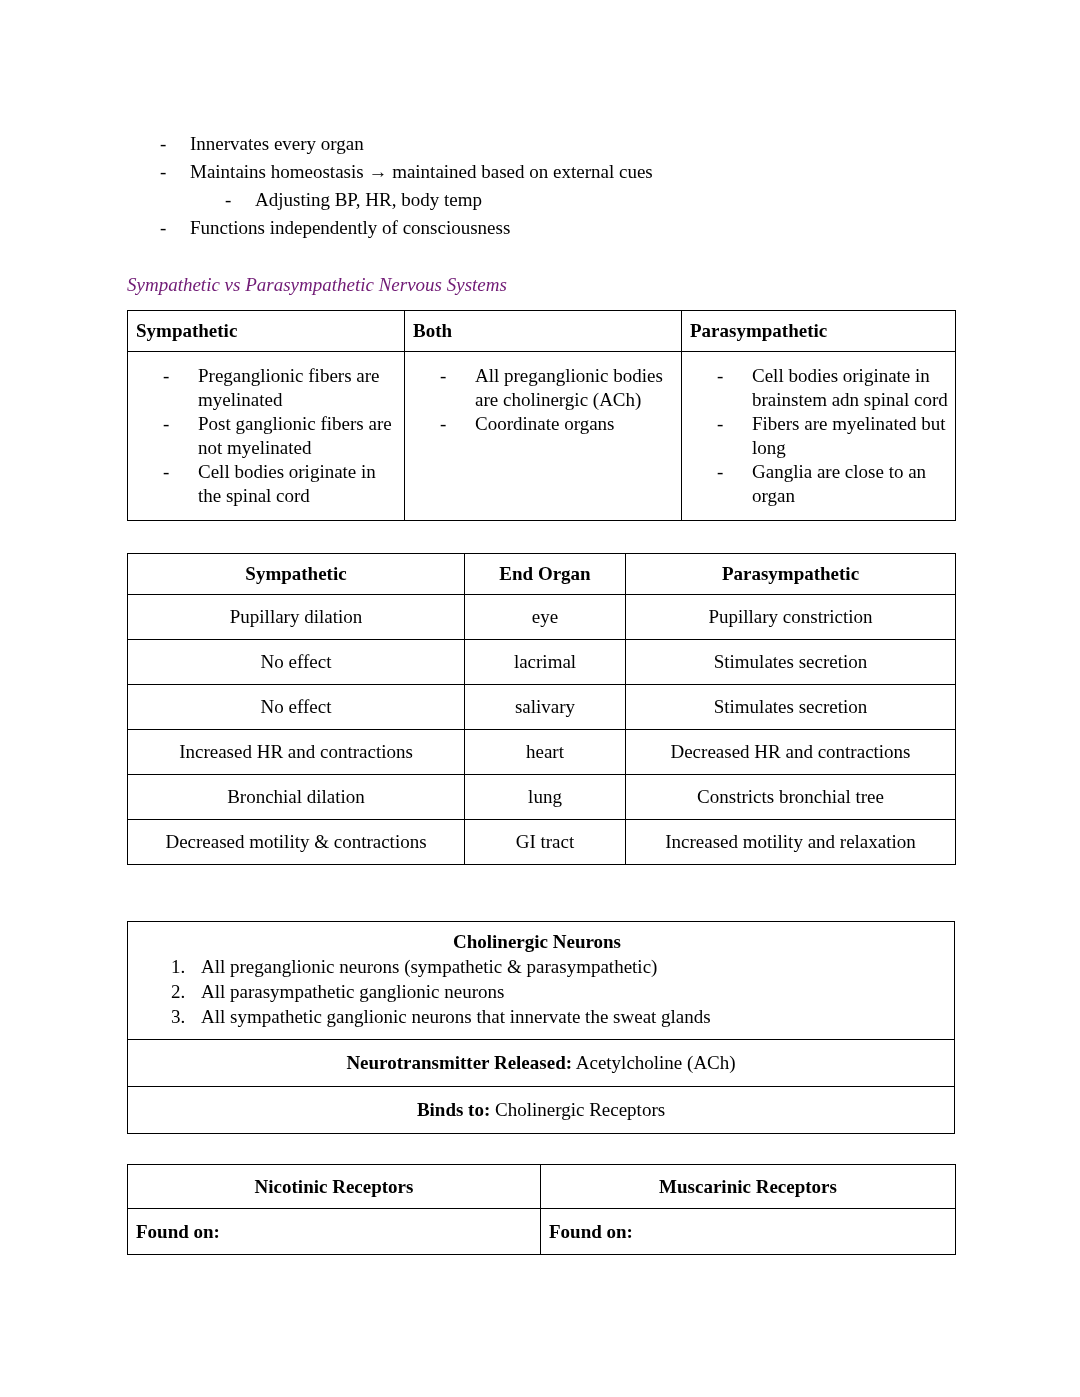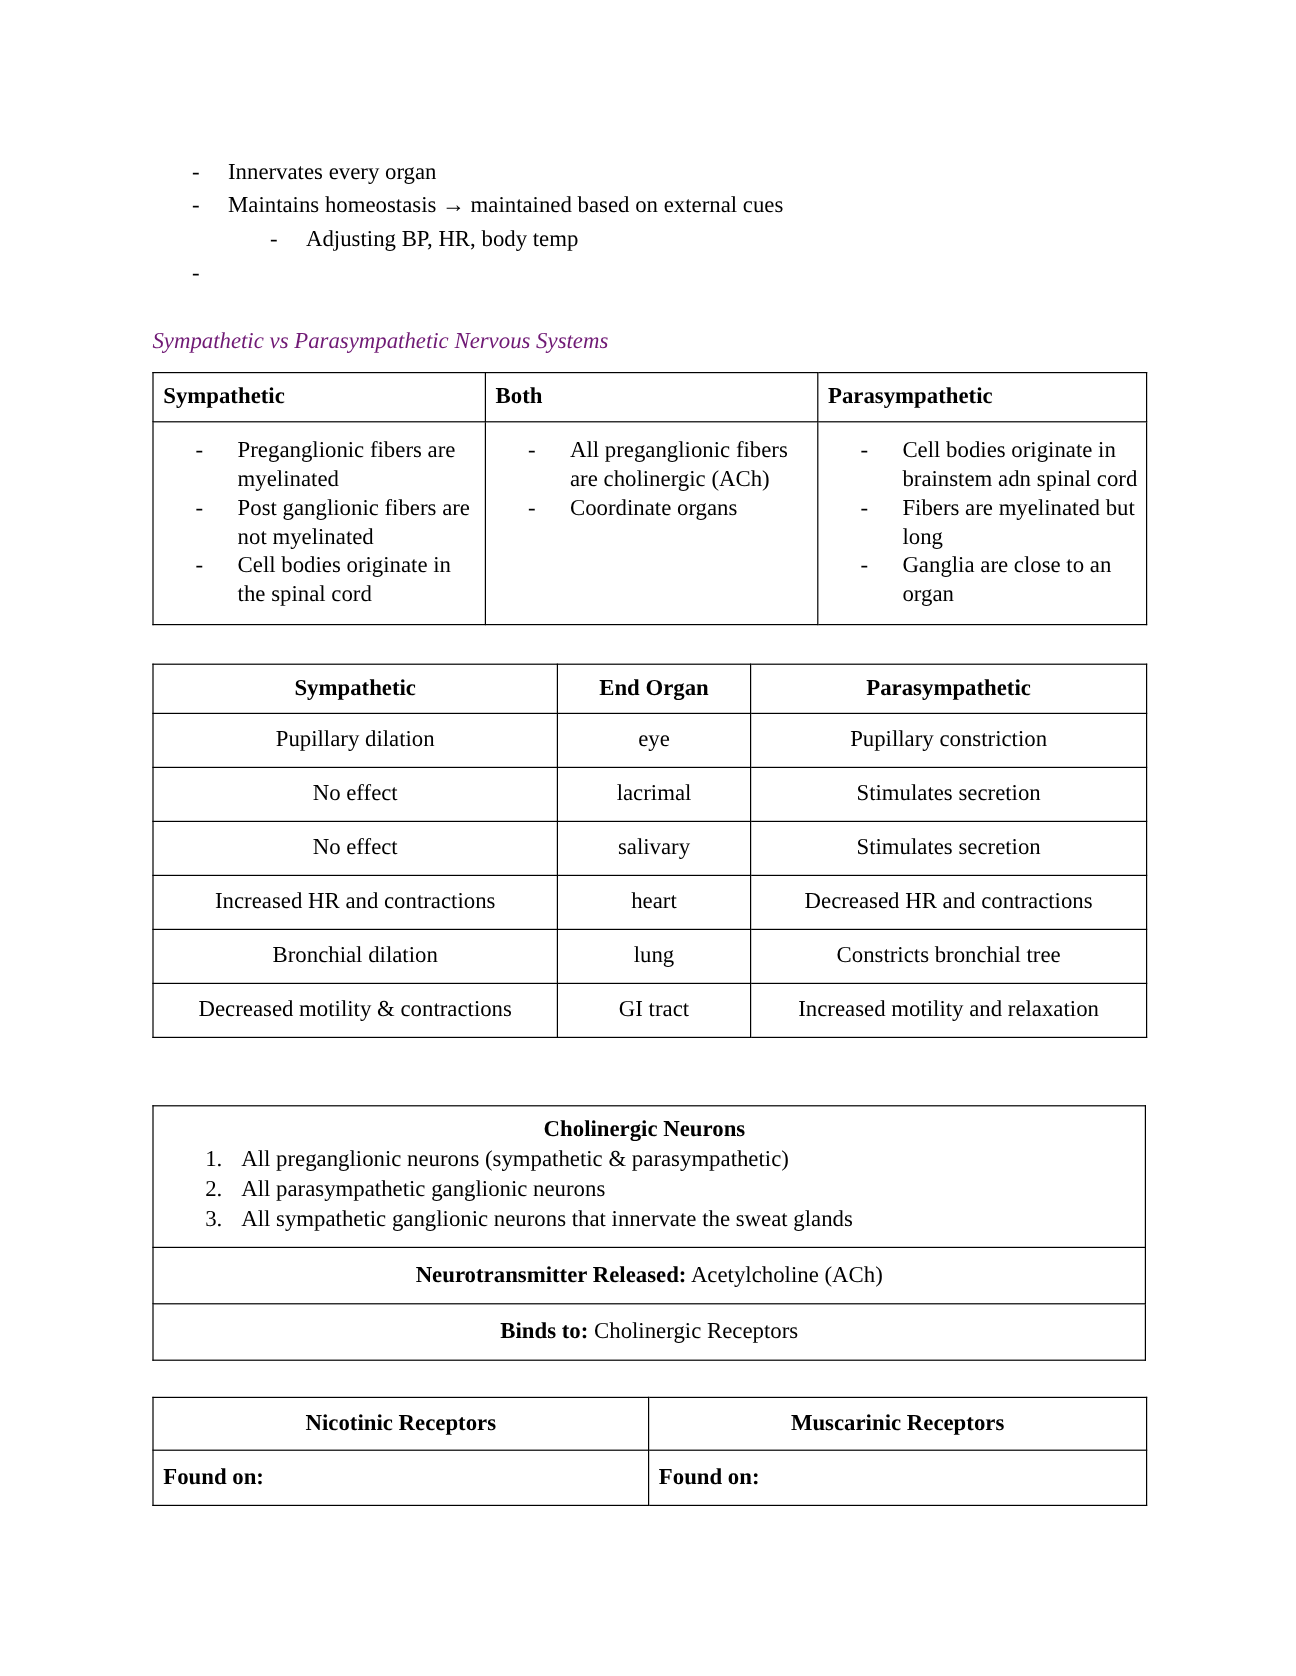--- a/index.html
+++ b/index.html
@@ -76,20 +76,21 @@
     <div class="bullet-row indent-1">
       <span class="marker">-</span>
       <span>Maintains homeostasis → maintained based on external cues</span>
     </div>
     <div class="bullet-row indent-2">
       <span class="marker">-</span>
       <span>Adjusting BP, HR, body temp</span>
     </div>
     <div class="bullet-row indent-1">
       <span class="marker">-</span>
+      <span>Functions independently of consciousness</span>
     </div>
   </div>
 
   <div class="section-heading">Sympathetic vs Parasympathetic Nervous Systems</div>
 
   <table class="t1">
     <colgroup>
         <col style="width:277px">
         <col style="width:277px">
         <col style="width:274px">
@@ -111,21 +112,21 @@
           <span>Post ganglionic fibers are not myelinated</span>
         </div>
         <div class="cell-bullet">
           <span class="marker">-</span>
           <span>Cell bodies originate in the spinal cord</span>
         </div>
       </td>
       <td>
         <div class="cell-bullet">
           <span class="marker">-</span>
-          <span>All preganglionic fibers are cholinergic (ACh)</span>
+          <span>All preganglionic bodies are cholinergic (ACh)</span>
         </div>
         <div class="cell-bullet">
           <span class="marker">-</span>
           <span>Coordinate organs</span>
         </div>
       </td>
       <td>
         <div class="cell-bullet">
           <span class="marker">-</span>
           <span>Cell bodies originate in brainstem adn spinal cord</span>

